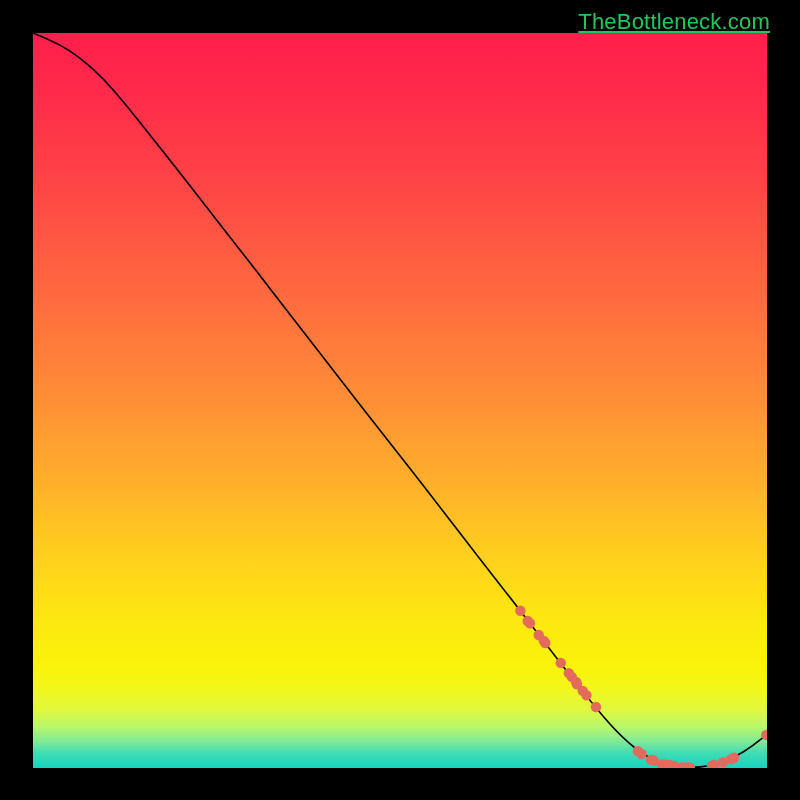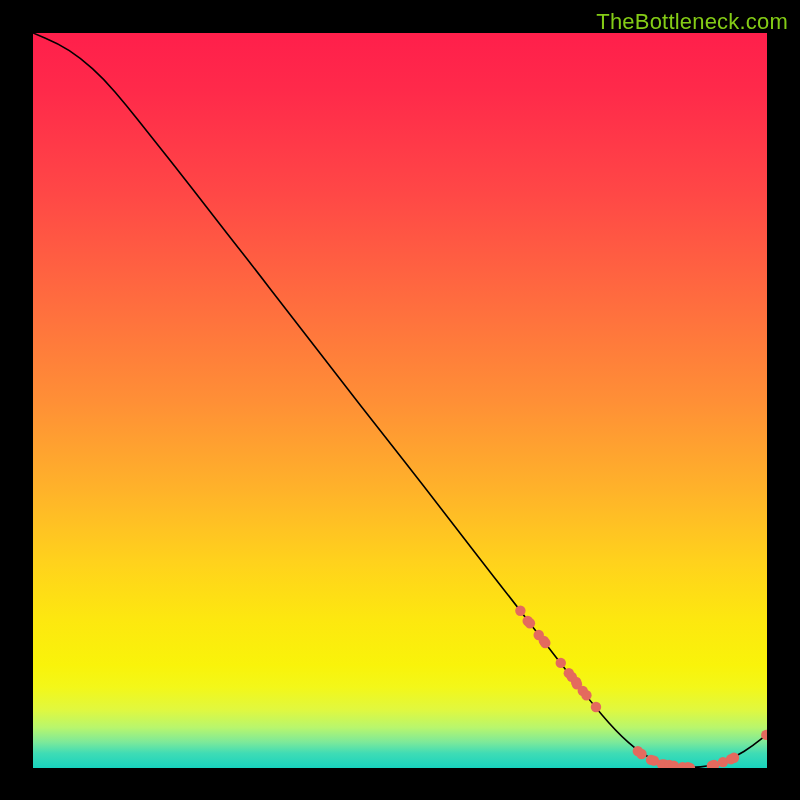--- a/index.html
+++ b/index.html
@@ -44,26 +44,27 @@
       #e1f83e 92%,
       #b8f66d 94.5%,
       #7ce99a 96.5%,
       #3fdcb5 98%,
       #18d3be 100%
     );
   }
   .watermark {
     position: absolute;
     top: 9px;
-    right: 12px;
-    color: #84cc16;
+    right: 30px;
+    color: #22c55e;
     font-size: 22px;
     font-weight: 500;
     letter-spacing: 0.2px;
     user-select: none;
+    text-decoration: underline;
   }
   svg.overlay {
     position: absolute;
     inset: 0;
   }
 </style>
 </head>
 <body>
 
 <div class="stage">

